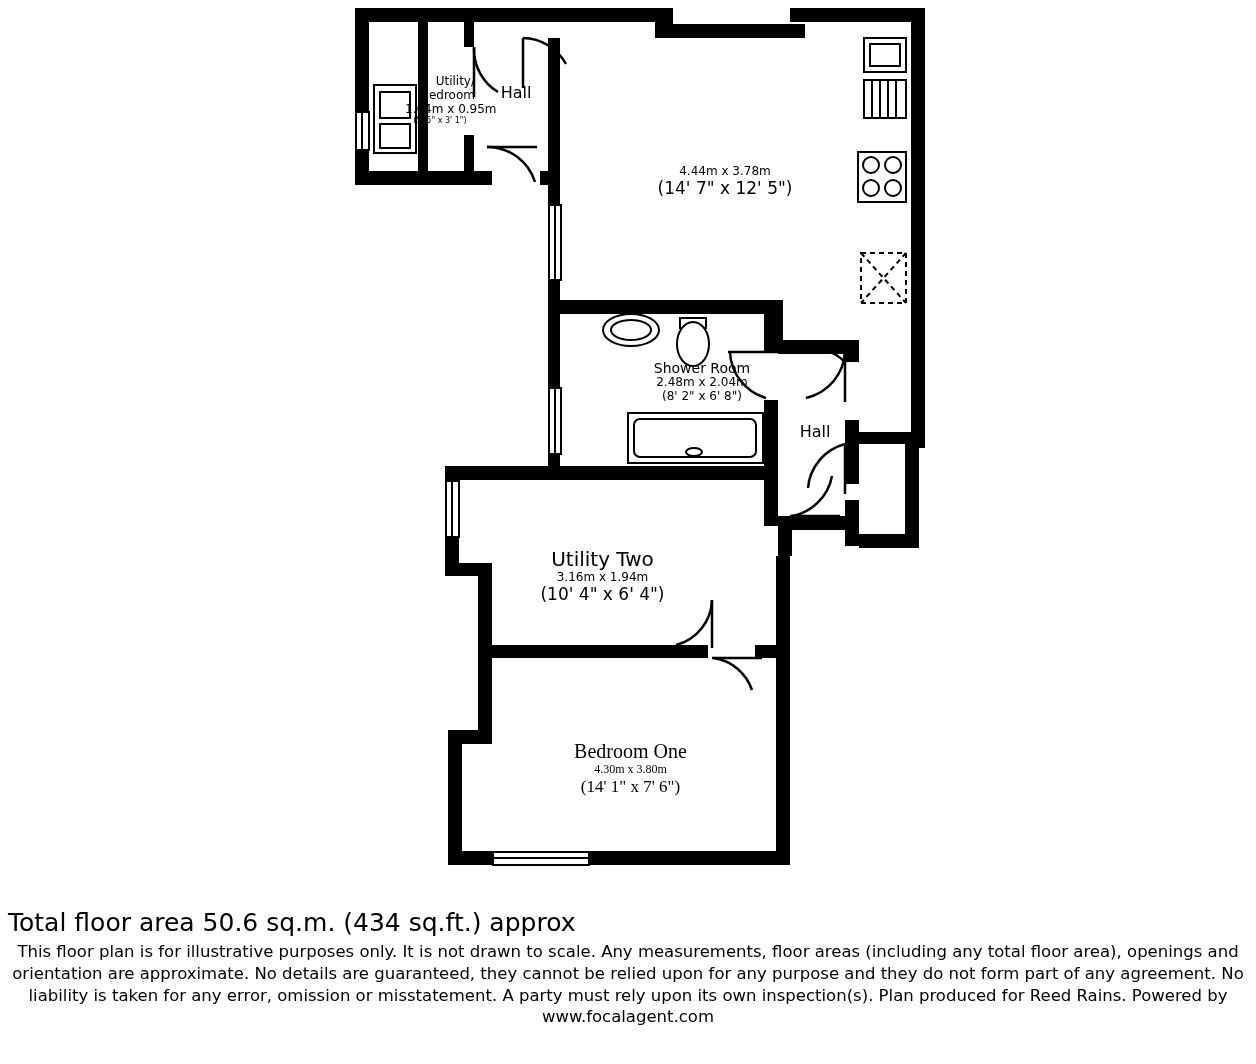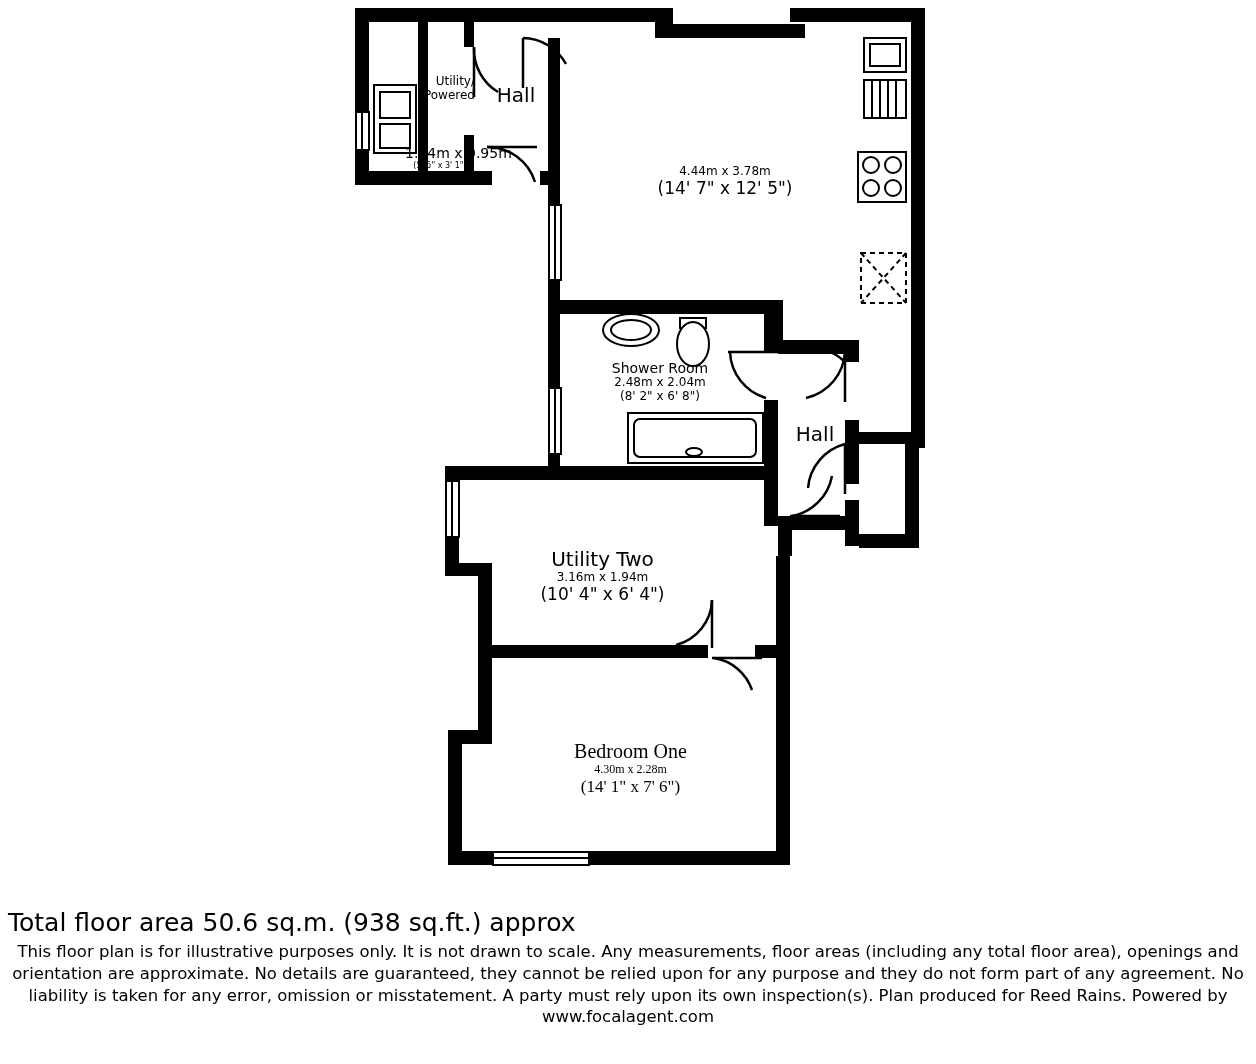--- a/index.html
+++ b/index.html
@@ -35,23 +35,23 @@
   }
   .label .dim {
     display: block;
     font-size: 12px;
   }
   .label .dimft {
     display: block;
     font-size: 17px;
   }
   .label.small .name { font-size: 12px; text-align: right; }
-  .label.small .dim { font-size: 14px; margin-top: 42px; }
+  .label.small .dim { font-size: 12px; }
   .label.small .dimft { font-size: 8px; }
-  .label.room-title-only .name { font-size: 20px; }
+  .label.room-title-only .name { font-size: 16px; }
   .label.medium .name { font-size: 14px; }
   .label.medium .dim { font-size: 12px; }
   .label.medium .dimft { font-size: 12px; }
 
   #footer {
     position: absolute;
     left: 0;
     top: 908px;
     width: 1256px;
   }
@@ -244,53 +244,53 @@
         <rect x="628" y="413" width="135" height="50"></rect>
         <rect x="634" y="419" width="122" height="38" rx="6"></rect>
         <ellipse cx="694" cy="452" rx="8" ry="4"></ellipse>
       </g>
     </g>
   </svg>
 
   
   <div class="label small" style="left:405px; top:75px; width:70px;">
     <span class="name">Utility/</span>
-    <span class="name">Powered</span>
+    <span class="name">Bedroom</span>
     <span class="dim">1.64m x 0.95m</span>
     <span class="dimft">(5' 5" x 3' 1")</span>
   </div>
 
   <div class="label room-title-only" style="left:466px; top:84px; width:100px;">
     <span class="name">Hall</span>
   </div>
 
   <div class="label" style="left:590px; top:165px; width:270px;">
     <span class="dim">4.44m x 3.78m</span>
     <span class="dimft">(14' 7" x 12' 5")</span>
   </div>
 
-  <div class="label medium" style="left:560px; top:360px; width:200px;">
+  <div class="label medium" style="left:602px; top:360px; width:200px;">
     <span class="name">Shower Room</span>
     <span class="dim">2.48m x 2.04m</span>
     <span class="dimft">(8' 2" x 6' 8")</span>
   </div>
 
   <div class="label room-title-only" style="left:765px; top:423px; width:100px;">
     <span class="name">Hall</span>
   </div>
 
   <div class="label" style="left:490px; top:548px; width:225px;">
     <span class="name">Utility Two</span>
     <span class="dim">3.16m x 1.94m</span>
     <span class="dimft">(10' 4" x 6' 4")</span>
   </div>
 
   <div class="label" style="left:518px; top:740px; width:225px;font-family:Liberation Serif, serif;">
     <span class="name">Bedroom One</span>
-    <span class="dim">4.30m x 2.28m</span>
+    <span class="dim">4.30m x 3.80m</span>
     <span class="dimft">(14' 1" x 7' 6")</span>
   </div>
 </div>
 
 <div id="footer">
-  <p id="total-area">Total floor area 50.6 sq.m. (938 sq.ft.) approx</p>
+  <p id="total-area">Total floor area 50.6 sq.m. (434 sq.ft.) approx</p>
   <p id="disclaimer"><span>This floor plan is for illustrative purposes only. It is not drawn to scale. Any measurements, floor areas (including any total floor area), openings and orientation are approximate. No details are guaranteed, they cannot be relied upon for any purpose and they do not form part of any agreement. No liability is taken for any error, omission or misstatement. A party must rely upon its own inspection(s). Plan produced for Reed Rains. Powered by</span><br><span>www.focalagent.com</span></p>
 </div>
 
 </body></html>

